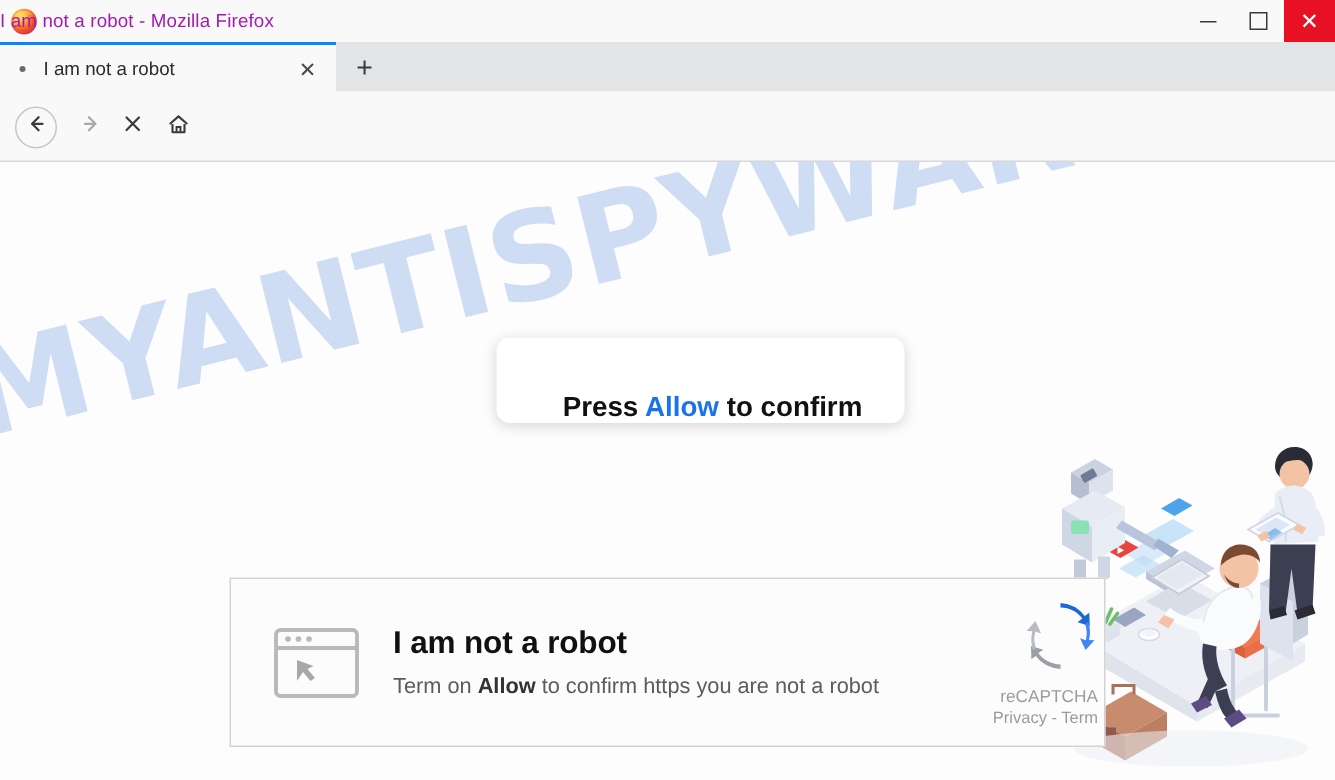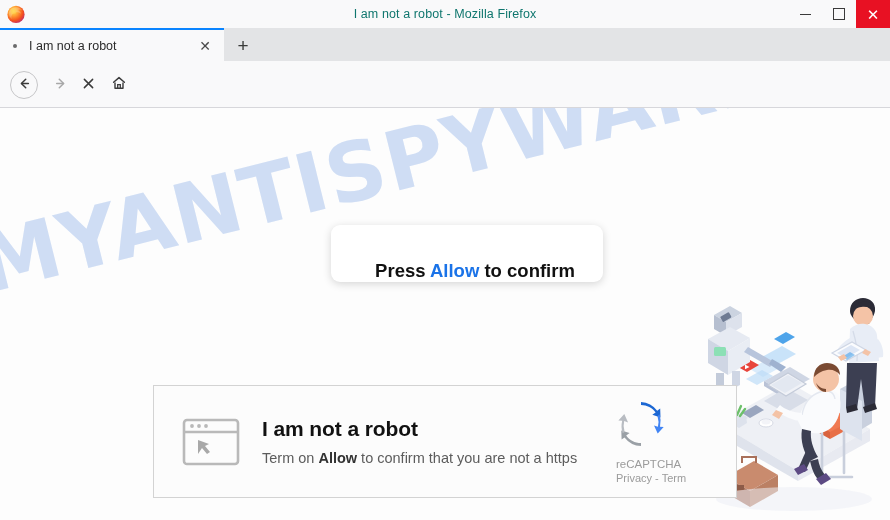--- a/index.html
+++ b/index.html
@@ -14,22 +14,22 @@
   
   .titlebar {
     position: absolute; left: 0; top: 0; width: 890px; height: 28px;
     background: #f9f9fa;
     border-bottom: 1px solid #e8e8ea;
     display: flex; align-items: center;
   }
   .ff-logo { position: absolute; left: 6px; top: 4px; width: 20px; height: 20px; }
   .win-title {
     position: absolute; left: 0; top: 0; width: 890px; height: 28px;
-    line-height: 28px; text-align: center;
-    font-size: 12.5px; color: #0f766e; letter-spacing: .1px;
+    line-height: 28px; 
+    font-size: 12.5px; color: #a21caf; letter-spacing: .1px;
   }
   .win-ctrls { position: absolute; right: 0; top: 0; height: 28px; display: flex; }
   .wc { width: 34px; height: 28px; display: flex; align-items: center; justify-content: center; }
   .wc.close { background: #e81123; }
   .wc .bar-min { width: 11px; height: 1px; background: #3a3a3a; }
   .wc .box-max { width: 10px; height: 10px; border: 1px solid #3a3a3a; }
   .wc.close .x { color: #fff; font-size: 15px; line-height: 1; font-weight: 300; }
 
   
   .tabstrip {
@@ -150,21 +150,21 @@
     box-sizing: border-box; display: flex; align-items: center;
   }
   .card-ico { margin-left: 28px; width: 58px; height: 50px; flex: 0 0 auto; }
   .card-body { margin-left: 22px; flex: 1 1 auto; }
   .card-h1 {
     font-size: 21px; font-weight: 700; color: #111; margin: 0 0 9px 0;
     letter-spacing: -.1px;
   }
   .card-sub { font-size: 14.5px; color: #5c5c5c; }
   .card-sub b { color: #333; font-weight: 700; }
-  .recap { width: 116px; flex: 0 0 auto; text-align: left; margin-right: 4px; }
+  .recap { width: 116px; flex: 0 0 auto; text-align: right; margin-right: 4px; }
   .recap-label { font-size: 11.5px; color: #9b9b9b; margin-top: 5px; }
   .recap-legal {
     font-size: 11px; color: #9b9b9b; margin-top: 2px;
     white-space: nowrap; overflow: hidden;
   }
 
   
   .illus { position: absolute; left: 690px; top: 165px; width: 200px; height: 247px; }
 </style>
 </head>
@@ -468,21 +468,21 @@
           <path d="M2 15h54" stroke="#b9b9b9" stroke-width="2.6"></path>
           <circle cx="10" cy="9" r="1.9" fill="#b9b9b9"></circle>
           <circle cx="17" cy="9" r="1.9" fill="#b9b9b9"></circle>
           <circle cx="24" cy="9" r="1.9" fill="#b9b9b9"></circle>
           <path d="M16 37 16 23l11 4-4 2 5 6-3 2-5-6z" fill="#a8a8a8"></path>
         </svg>
       </span>
 
       <div class="card-body">
         <div class="card-h1">I am not a robot</div>
-        <div class="card-sub"><span>Term on </span><b>Allow</b><span> to confirm that you are not a https</span></div>
+        <div class="card-sub"><span>Term on </span><b>Allow</b><span> to confirm https you are not a robot</span></div>
       </div>
 
       <div class="recap">
         <span>
           <svg width="50" height="50" viewBox="0 0 50 50">
             <path d="M25 6c6 0 11.3 2.9 14.6 7.4l-3.3 2.4 8.2 2.6-.3-8.9-3 2.2A22 22 0 0 0 25 3z" fill="#1c67d3"></path>
             <path d="M41.5 17.2a19 19 0 0 1 .4 10.6l-3.9-1.3 3.7 7.9 6-6.5-3.7-.2a22 22 0 0 0-.5-12.4z" fill="#4285f4"></path>
             <path d="M25 44c-6.1 0-11.5-3-14.8-7.6l3.4-2.3-8.3-2.5.3 8.9 2.9-2.1A22 22 0 0 0 25 47z" fill="#9aa0a6"></path>
             <path d="M8.6 32.9A19 19 0 0 1 8.2 22l3.9 1.4L8.3 15 2.4 21.6l3.8.2a22 22 0 0 0 .5 12.5z" fill="#b8bcc2"></path>
             <path d="M25 14.5 19 25h12z" fill="#1c67d3" opacity=".0"></path>

